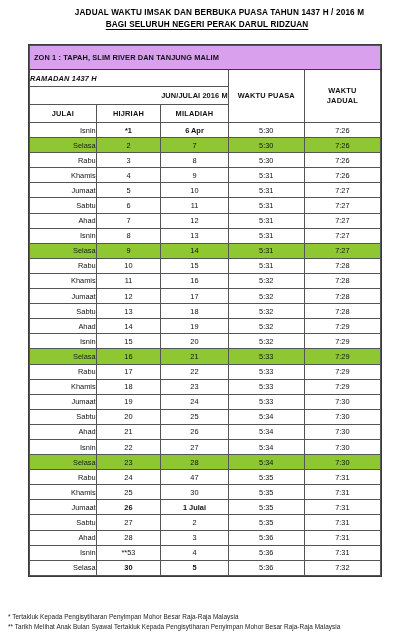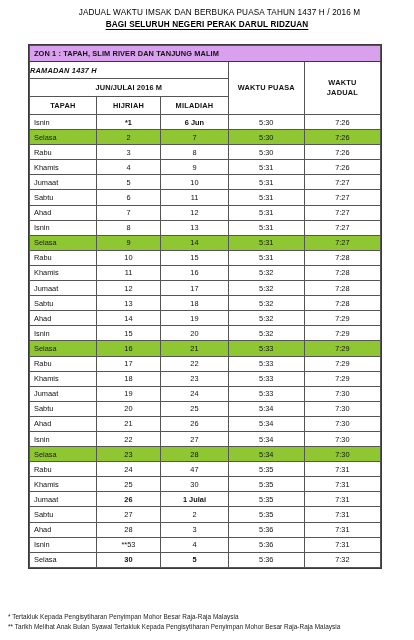--- a/index.html
+++ b/index.html
@@ -17,21 +17,21 @@
     background: #ffffff;
   }
 
   
   .title-block {
     padding-top: 7px;
     text-align: center;
   }
   .title-line1 {
     font-size: 8.2px;
-    font-weight: normal;
+    font-weight: bold;
     letter-spacing: 0.15px;
     color: #000000;
     line-height: 12px;
     white-space: nowrap;
     margin-left: 25px;
   }
   .title-line2 {
     font-size: 8.2px;
     font-weight: bold;
     letter-spacing: 0.15px;
@@ -67,41 +67,41 @@
     border: 0.8px solid #555555;
     font-size: 7.4px;
     color: #111111;
     padding: 0;
     vertical-align: middle;
   }
 
   
   .zone-band {
     background: #d9a0ee;
-    height: 16px;
+    height: 24px;
     text-align: left;
     padding-left: 4px !important;
     font-size: 7.6px;
     font-weight: bold;
     letter-spacing: 0.1px;
     color: #000000;
     border-bottom: 1px solid #3a3a3a !important;
   }
 
   
   .hdr-ramadan {
     height: 17px;
     font-size: 7.8px;
     font-weight: bold;
     font-style: italic;
     letter-spacing: 0.2px;
   }
   .hdr-junjulai {
     height: 18px;
-    text-align: center;
+    text-align: right;
     font-size: 7.8px;
     font-weight: bold;
     letter-spacing: 0.1px;
   }
   .hdr-sub {
     height: 18px;
     text-align: center;
     font-size: 7.6px;
     font-weight: bold;
     letter-spacing: 0.2px;
@@ -110,21 +110,21 @@
     text-align: center;
     font-size: 7.6px;
     font-weight: bold;
     letter-spacing: 0.2px;
     line-height: 10px;
   }
 
   
   tr.data-row td { height: 15.1px; }
   td.cell-hari {
-    text-align: left;
+    text-align: right;
     padding-left: 4px !important;
   }
   td.cell-num, td.cell-time {
     text-align: center;
   }
   tr.row-green td {
     background: #8fc733;
     font-weight: normal;
   }
   tr.row-green td.cell-hari { color: #1a1a1a; }
@@ -174,30 +174,30 @@
           <td class="hdr-imsak" rowspan="3">WAKTU PUASA</td>
           <td class="hdr-berbuka" rowspan="3">
             <div>WAKTU</div>
             <div>JADUAL</div>
           </td>
         </tr>
         <tr>
           <td class="hdr-junjulai" colspan="3">JUN/JULAI 2016 M</td>
         </tr>
         <tr>
-          <td class="hdr-sub">TAPAH</td>
+          <td class="hdr-sub">JULAI</td>
           <td class="hdr-sub">HIJRIAH</td>
           <td class="hdr-sub">MILADIAH</td>
         </tr>
       </thead>
       <tbody id="schedule-body">
           <tr class="data-row">
             <td class="cell-hari">Isnin</td>
             <td class="cell-num bold-cell">*1</td>
-            <td class="cell-num bold-cell">6 Jun</td>
+            <td class="cell-num bold-cell">6 Apr</td>
             <td class="cell-time">5:30</td>
             <td class="cell-time">7:26</td>
           </tr>
           <tr class="data-row row-green">
             <td class="cell-hari">Selasa</td>
             <td class="cell-num">2</td>
             <td class="cell-num">7</td>
             <td class="cell-time">5:30</td>
             <td class="cell-time">7:26</td>
           </tr>

